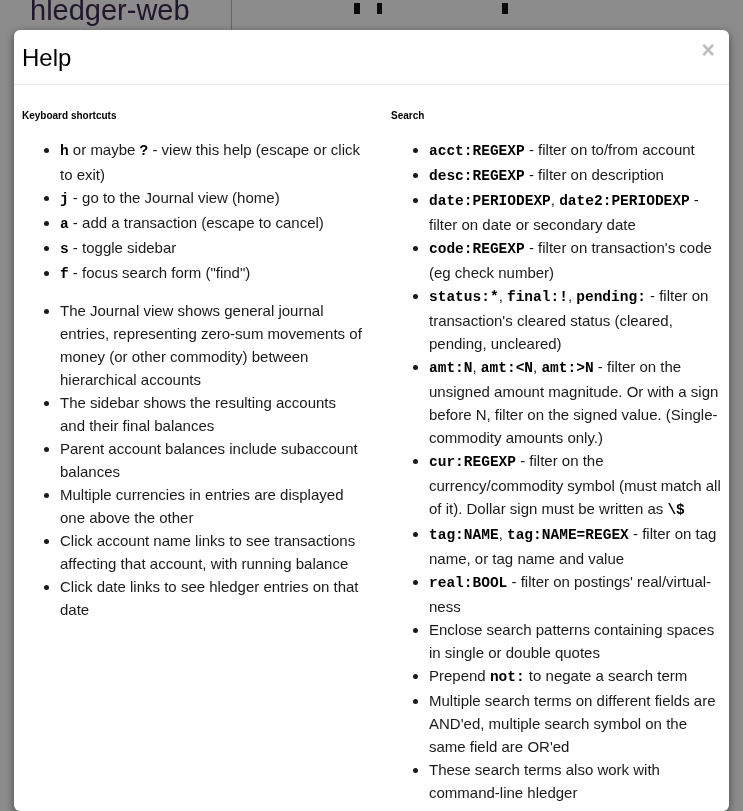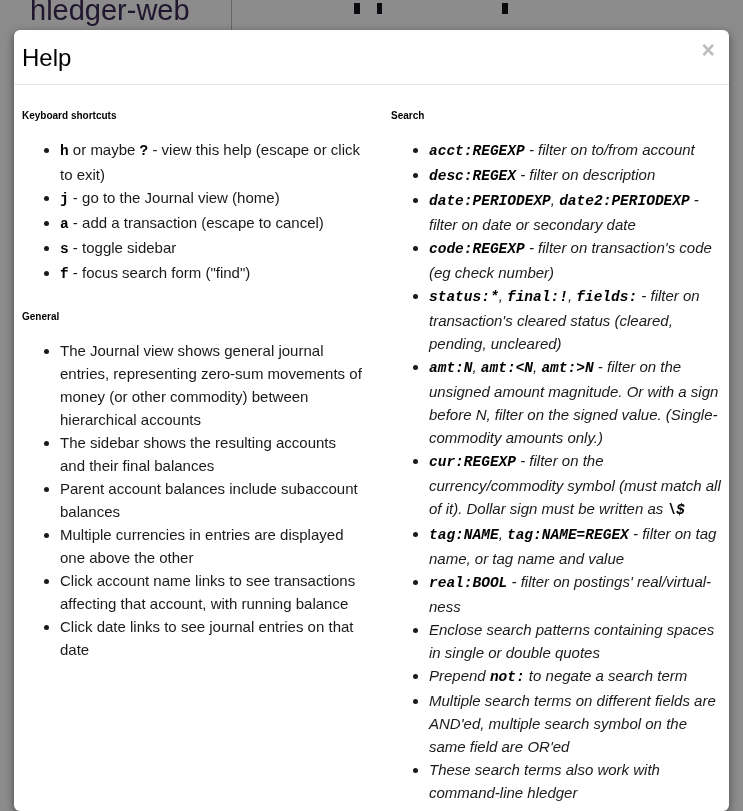--- a/index.html
+++ b/index.html
@@ -92,21 +92,21 @@
     line-height: 19px;
     font-weight: 700;
     color: #000000;
   }
   .col ul {
     margin: 13px 0 0 0;
     padding-left: 38px;
     list-style: disc outside;
   }
   .col-left  ul li { padding-right: 10px; }
-  .col-right ul li { padding-right: 0; font-style: italic; }
+  .col-right ul li { padding-right: 0; }
 
   .col code {
     font-family: "Liberation Mono", monospace;
     font-weight: 700;
     font-size: 14.5px;
     color: #000000;
   }
 </style>
 </head>
 <body>
@@ -129,38 +129,37 @@
   <div class="modal-body">
     <div class="col col-left">
         <h3>Keyboard shortcuts</h3>
         <ul>
           <li><code>h</code> or maybe <code>?</code> - view this help (escape or click to exit)</li>
           <li><code>j</code> - go to the Journal view (home)</li>
           <li><code>a</code> - add a transaction (escape to cancel)</li>
           <li><code>s</code> - toggle sidebar</li>
           <li><code>f</code> - focus search form ("find")</li>
         </ul>
-        <h3>General</h3>
         <ul>
           <li>The Journal view shows general journal entries, representing zero-sum movements of money (or other commodity) between hierarchical accounts</li>
           <li>The sidebar shows the resulting accounts and their final balances</li>
           <li>Parent account balances include subaccount balances</li>
           <li>Multiple currencies in entries are displayed one above the other</li>
           <li>Click account name links to see transactions affecting that account, with running balance</li>
-          <li>Click date links to see journal entries on that date</li>
+          <li>Click date links to see hledger entries on that date</li>
         </ul>
       </div>
     <div class="col col-right">
         <h3>Search</h3>
         <ul>
           <li><code>acct:REGEXP</code> - filter on to/from account</li>
-          <li><code>desc:REGEX</code> - filter on description</li>
+          <li><code>desc:REGEXP</code> - filter on description</li>
           <li><code>date:PERIODEXP</code>, <code>date2:PERIODEXP</code> - filter on date or secondary date</li>
           <li><code>code:REGEXP</code> - filter on transaction's code (eg check number)</li>
-          <li><code>status:*</code>, <code>final:!</code>, <code>fields:</code> - filter on transaction's cleared status (cleared, pending, uncleared)</li>
+          <li><code>status:*</code>, <code>final:!</code>, <code>pending:</code> - filter on transaction's cleared status (cleared, pending, uncleared)</li>
           <li><code>amt:N</code>, <code>amt:&lt;N</code>, <code>amt:&gt;N</code> - filter on the unsigned amount magnitude. Or with a sign before N, filter on the signed value. (Single-commodity amounts only.)</li>
           <li><code>cur:REGEXP</code> - filter on the currency/commodity symbol (must match all of it). Dollar sign must be written as <code>\$</code></li>
           <li><code>tag:NAME</code>, <code>tag:NAME=REGEX</code> - filter on tag name, or tag name and value</li>
           <li><code>real:BOOL</code> - filter on postings' real/virtual-ness</li>
           <li>Enclose search patterns containing spaces in single or double quotes</li>
           <li>Prepend <code>not:</code> to negate a search term</li>
           <li>Multiple search terms on different fields are AND'ed, multiple search symbol on the same field are OR'ed</li>
           <li>These search terms also work with command-line hledger</li>
         </ul>
       </div>

